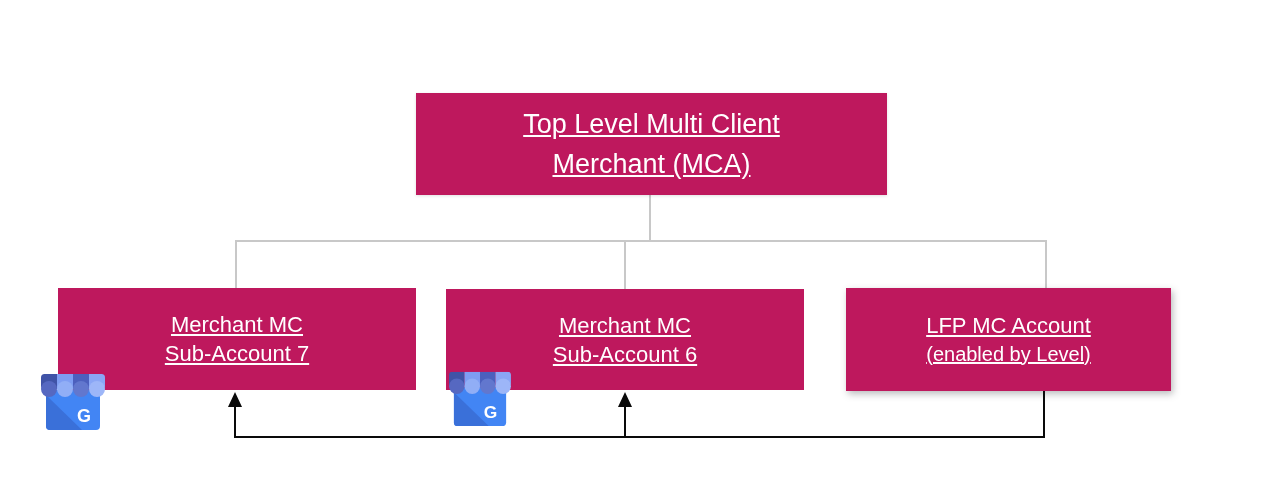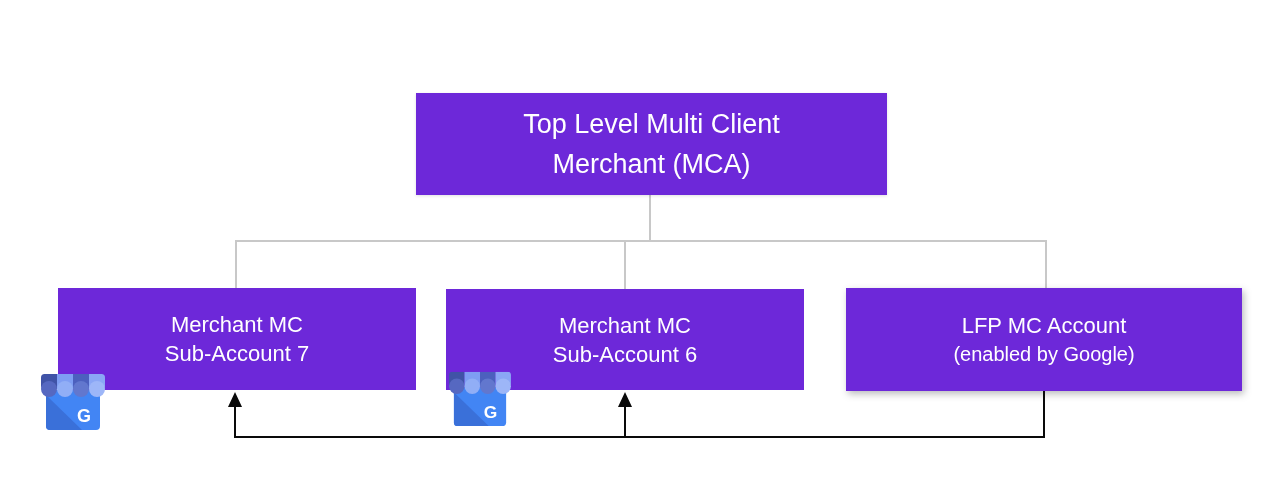--- a/index.html
+++ b/index.html
@@ -5,32 +5,33 @@
   html,body{margin:0;padding:0;background:#ffffff;}
   .canvas{
     position:relative;
     width:1286px;height:501px;
     background:#ffffff;
     overflow:hidden;
     font-family:"Liberation Sans", sans-serif;
   }
   .node{
     position:absolute;
-    background:#6d28d9;
+    background:#be185d;
     color:#ffffff;
     display:flex;
     flex-direction:column;
     align-items:center;
     justify-content:center;
     text-align:center;
+    text-decoration:underline;
   }
   .node-mca{left:416px;top:93px;width:471px;height:102px;font-size:27px;line-height:40px;box-shadow:0 1px 3px rgba(0,0,0,0.12);}
   .node-sub1{left:58px;top:288px;width:358px;height:102px;font-size:22px;line-height:29px;}
   .node-sub2{left:446px;top:289px;width:358px;height:101px;font-size:22px;line-height:29px;}
-  .node-lfp{left:846px;top:288px;width:396px;height:103px;font-size:22px;line-height:29px;box-shadow:2px 3px 7px rgba(60,64,67,0.35);}
+  .node-lfp{left:846px;top:288px;width:325px;height:103px;font-size:22px;line-height:29px;box-shadow:2px 3px 7px rgba(60,64,67,0.35);}
   .node-lfp .sub-line{font-size:20px;}
   .line{position:absolute;}
   .gray{background:#C8C8C8;}
   .black{background:#0A0A0A;}
   .v{width:2px;}
   .h{height:2px;}
   .arrowhead{
     position:absolute;
     width:0;height:0;
     border-left:7px solid transparent;
@@ -60,21 +61,21 @@
     <span>Sub-Account 7</span>
   </div>
 
   <div class="node node-sub2">
     <span>Merchant MC</span>
     <span>Sub-Account 6</span>
   </div>
 
   <div class="node node-lfp">
     <span>LFP MC Account</span>
-    <span class="sub-line">(enabled by Google)</span>
+    <span class="sub-line">(enabled by Level)</span>
   </div>
 
   <div class="line black v" style="left:1043px;top:391px;height:46px"></div>
   <div class="line black h" style="left:234px;top:436px;width:811px"></div>
   <div class="line black v" style="left:234px;top:405px;height:33px"></div>
   <div class="arrowhead" style="left:228px;top:392px"></div>
   <div class="line black v" style="left:624px;top:405px;height:33px"></div>
   <div class="arrowhead" style="left:618px;top:392px"></div>
 
   <svg class="gmb-icon" style="left:40px;top:368px" width="66" height="62" viewBox="0 0 66 62">

